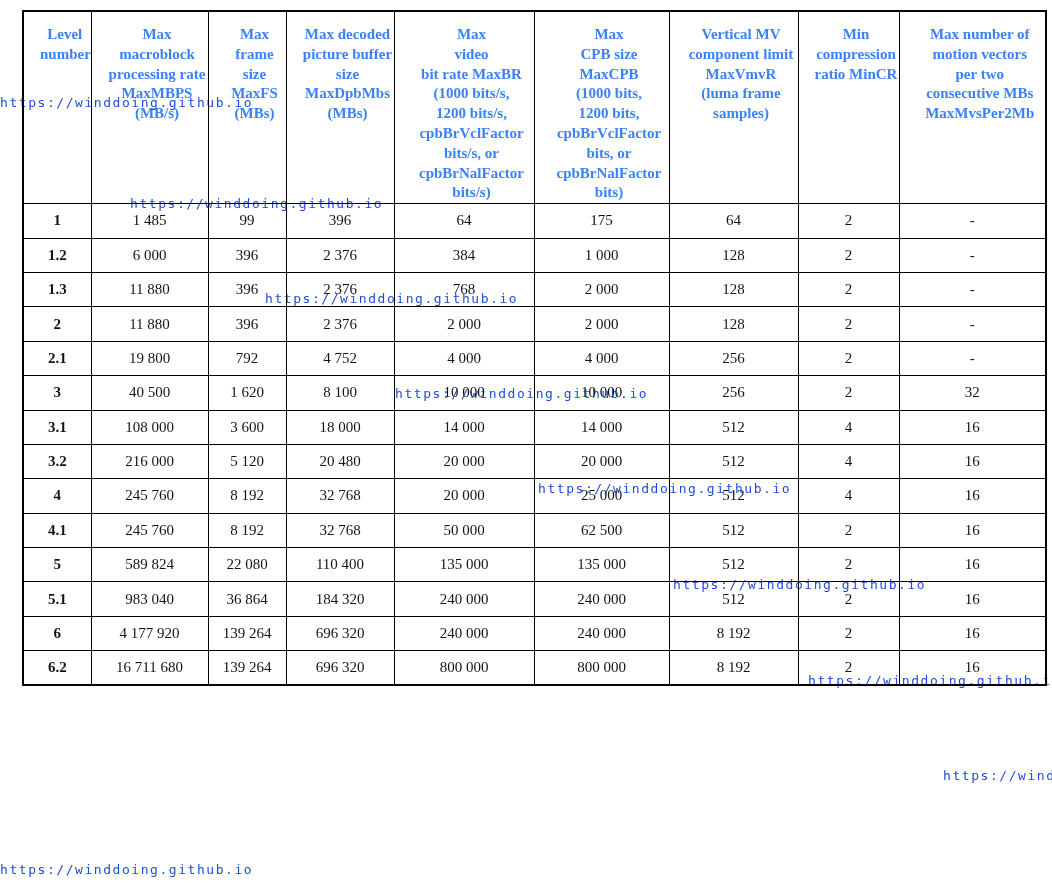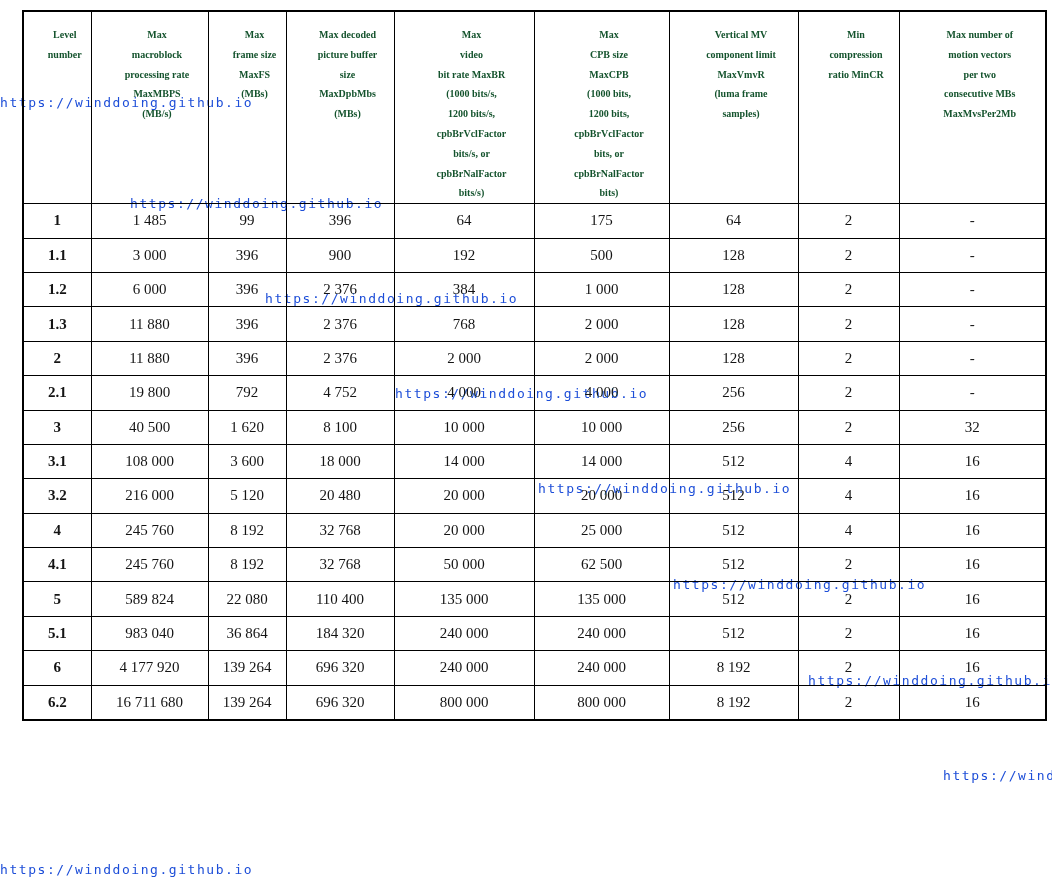--- a/index.html
+++ b/index.html
@@ -24,23 +24,23 @@
   }
   table.levels-table th, table.levels-table td {
     border: 1px solid #000;
   }
   table.levels-table {
     border: 2px solid #000;
   }
   table.levels-table thead tr { height: 190px; }
   table.levels-table tbody tr { height: 34.4px; }
   th.col-header {
-    font-size: 10px;
+    font-size: 15px;
     font-weight: bold;
-    color: #14532d;
+    color: #3b82f6;
     text-align: center;
     vertical-align: top;
     padding: 13px 1px 0 16px;
     line-height: 19.8px;
     white-space: pre-line;
   }
   td.cell {
     font-size: 15px;
     color: #141414;
     text-align: center;
@@ -144,31 +144,20 @@
           <td class="cell">1 485</td>
           <td class="cell">99</td>
           <td class="cell">396</td>
           <td class="cell">64</td>
           <td class="cell">175</td>
           <td class="cell">64</td>
           <td class="cell">2</td>
           <td class="cell">-</td>
         </tr>
         <tr>
-          <td class="cell level">1.1</td>
-          <td class="cell">3 000</td>
-          <td class="cell">396</td>
-          <td class="cell">900</td>
-          <td class="cell">192</td>
-          <td class="cell">500</td>
-          <td class="cell">128</td>
-          <td class="cell">2</td>
-          <td class="cell">-</td>
-        </tr>
-        <tr>
           <td class="cell level">1.2</td>
           <td class="cell">6 000</td>
           <td class="cell">396</td>
           <td class="cell">2 376</td>
           <td class="cell">384</td>
           <td class="cell">1 000</td>
           <td class="cell">128</td>
           <td class="cell">2</td>
           <td class="cell">-</td>
         </tr>

